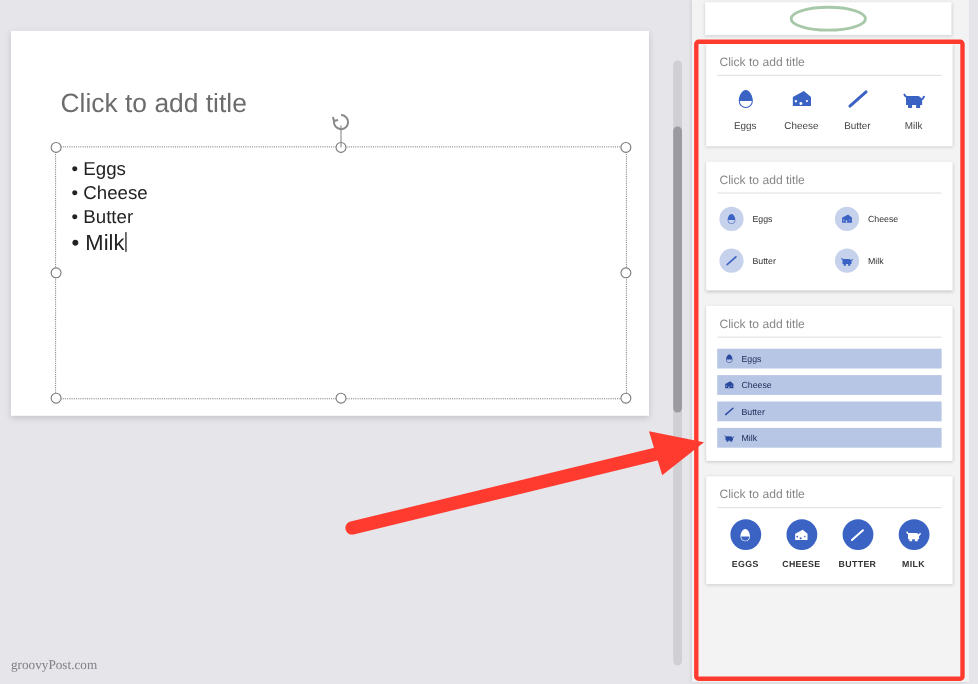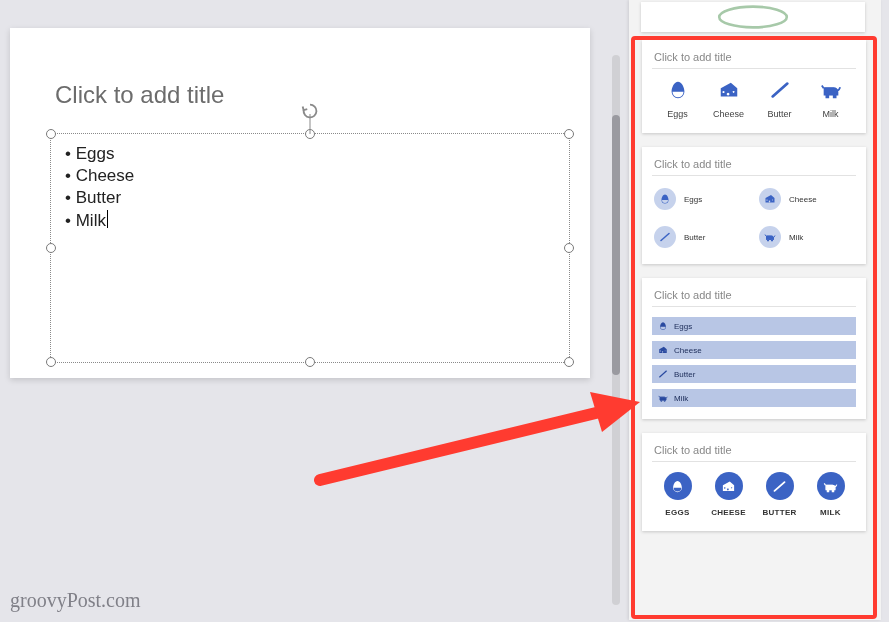--- a/index.html
+++ b/index.html
@@ -174,21 +174,21 @@
     position: absolute;
     left: 310px; top: 390px;
     width: 330px; height: 100px;
     pointer-events: none;
   }
 
   .watermark {
     position: absolute;
     left: 10px; bottom: 10px;
     font-family: Georgia, "Times New Roman", serif;
-    font-size: 20px;
+    font-size: 12px;
     color: #808088;
   }
 </style>
 </head>
 <body>
 
 <svg width="0" height="0" style="position:absolute">
   <defs>
     <g id="ic-egg">
       <path d="M12 3 C8 3 5 9 5 14 a7 7 0 0 0 14 0 C19 9 16 3 12 3 Z M12 20 a6 6 0 0 1 -6 -6 h12 a6 6 0 0 1 -6 6 Z"></path>
@@ -210,21 +210,21 @@
   </defs>
 </svg>
 
 <div class="slide-canvas">
   <div class="title-box">Click to add title</div>
 
   <div class="content-box">
     <div class="bullet-row">Eggs</div>
     <div class="bullet-row">Cheese</div>
     <div class="bullet-row">Butter</div>
-    <div style="font-size:17px;color:#222;"><span>• </span><span>Milk</span><span class="cursor-caret"></span></div>
+    <div style="font-size:20px;color:#222;"><span>• </span><span>Milk</span><span class="cursor-caret"></span></div>
 
     <span class="sel-handle" style="left:0;top:0"></span>
     <span class="sel-handle" style="left:50%;top:0"></span>
     <span class="sel-handle" style="left:100%;top:0"></span>
     <span class="sel-handle" style="left:0;top:50%"></span>
     <span class="sel-handle" style="left:100%;top:50%"></span>
     <span class="sel-handle" style="left:0;top:100%"></span>
     <span class="sel-handle" style="left:50%;top:100%"></span>
     <span class="sel-handle" style="left:100%;top:100%"></span>
     <span class="rot-stem"></span>

